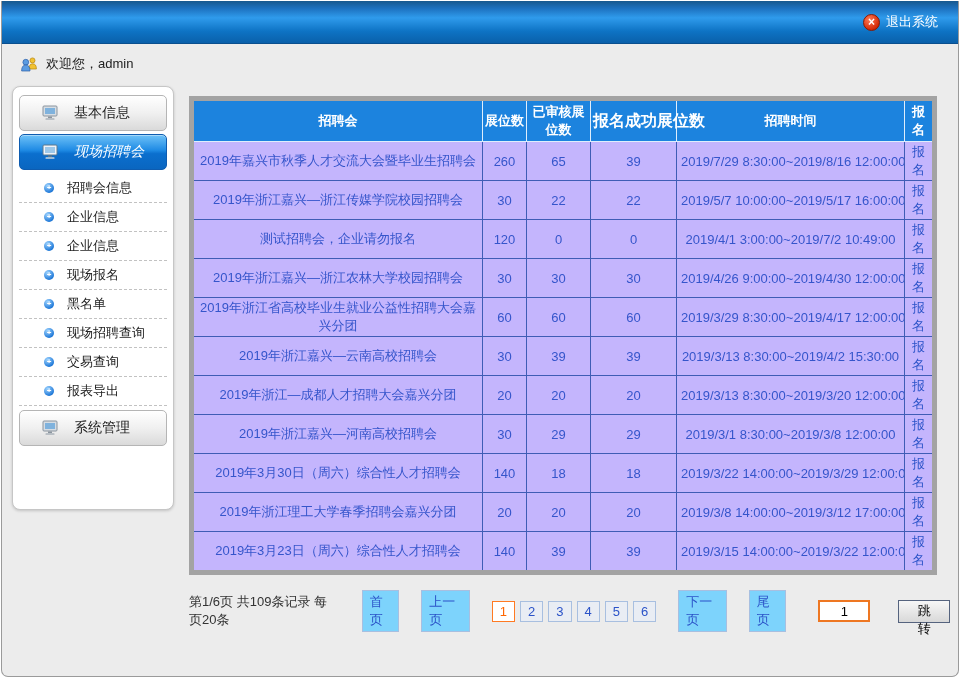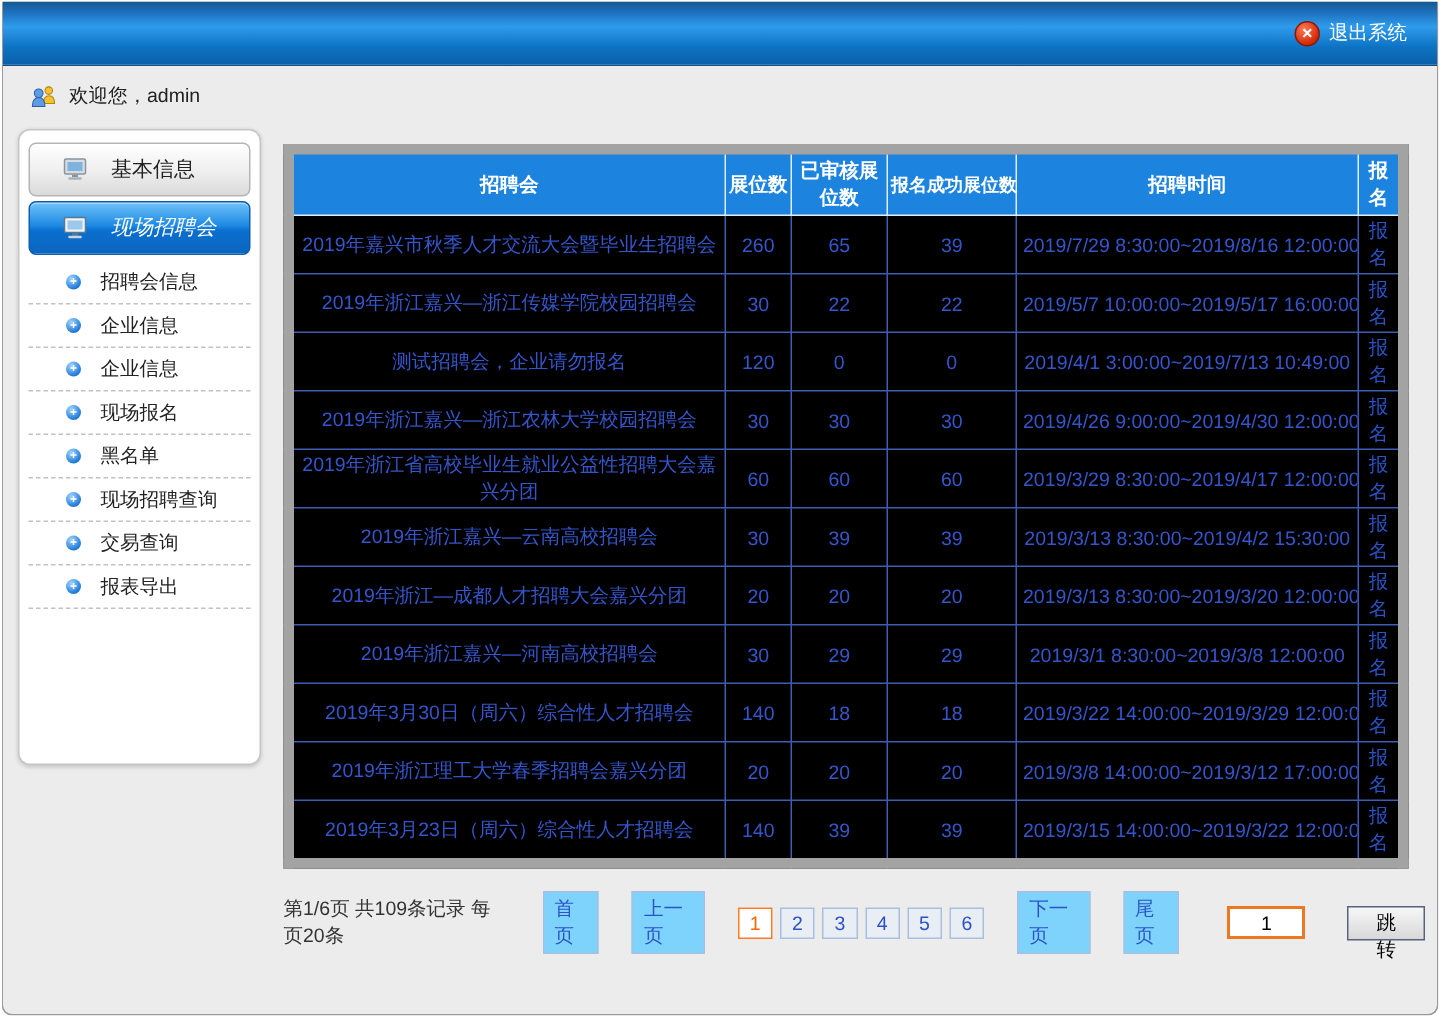--- a/index.html
+++ b/index.html
@@ -42,24 +42,24 @@
   .sub-item:last-child { border-bottom:1px dashed #c2c2c2; }
   .sub-label { font-size:13px; color:#222; }
   .ball { display:inline-flex; align-items:center; justify-content:center;
     width:10px; height:10px; border-radius:50%;
     background:radial-gradient(circle at 35% 28%,#9fd4ff,#1e78d8 72%,#1256a8);
     color:#fff; font-size:8px; font-weight:bold; line-height:1; }
 
   
   .main { position:absolute; left:187px; top:95px; width:761px; }
   table.fairs { width:743px; border-collapse:collapse; table-layout:fixed;
-    background:#000000; border:7px solid #a3a3a3;padding-left:36px; }
+    background:#c4b5fd; border:5px solid #a3a3a3;padding-left:36px; }
   table.fairs th { background:#1c83de; color:#fff; font-weight:bold; font-size:13px;
     border:1px solid #dfeefc; padding:2px 2px; height:36px; }
-  table.fairs th.th-small { font-size:12px; white-space:nowrap; }
+  table.fairs th.th-small { font-size:16px; white-space:nowrap; }
   table.fairs td { border:1px solid #3f5cb5; color:#3555cb; font-size:13px;
     text-align:center; padding:1px 4px; height:25px; }
   td.c-time { white-space:nowrap; font-size:12.5px; overflow:hidden; }
   td.c-apply { padding:1px 2px; }
   .apply-link { color:#2b53c8; cursor:pointer; font-size:13px; }
 
   
   .pagination { display:flex; align-items:center; justify-content:flex-end;
     gap:22px; margin-top:15px; width:761px; }
   .pg-summary { font-size:13px; color:#333; margin-right:2px; }
@@ -145,20 +145,29 @@
         <div class="sub-item">
     <span class="ball">+</span>
     <span class="sub-label">交易查询</span>
   </div>
         <div class="sub-item">
     <span class="ball">+</span>
     <span class="sub-label">报表导出</span>
   </div>
       </div>
 
+    <div class="side-btn">
+      <svg width="18" height="16" viewBox="0 0 18 16">
+        <rect x="1" y="1" width="14" height="10" rx="1" fill="#d7dde3" stroke="#8a949e"></rect>
+        <rect x="3" y="3" width="10" height="6" fill="#7fb2dd"></rect>
+        <rect x="6" y="11.5" width="4" height="1.6" fill="#8a949e"></rect>
+        <rect x="3.5" y="13.2" width="9" height="1.6" rx="0.6" fill="#aab2ba"></rect>
+      </svg>
+      <span>系统管理</span>
+    </div>
   </div>
 
   <div class="main">
     <table class="fairs">
       <colgroup>
         <col style="width:291px">
           <col style="width:44px">
           <col style="width:64px">
         <col style="width:86px">
           <col style="width:228px">
@@ -193,21 +202,21 @@
     <td class="c-time">2019/5/7 10:00:00~2019/5/17 16:00:00</td>
     <td class="c-apply">
       <a class="apply-link">报名</a>
     </td>
   </tr>
           <tr>
     <td>测试招聘会，企业请勿报名</td>
     <td>120</td>
     <td>0</td>
     <td>0</td>
-    <td class="c-time">2019/4/1 3:00:00~2019/7/13 10:49:00</td>
+    <td class="c-time">2019/4/1 3:00:00~2019/7/2 10:49:00</td>
     <td class="c-apply">
       <a class="apply-link">报名</a>
     </td>
   </tr>
           <tr>
     <td>2019年浙江嘉兴—浙江农林大学校园招聘会</td>
     <td>30</td>
     <td>30</td>
     <td>30</td>
     <td class="c-time">2019/4/26 9:00:00~2019/4/30 12:00:00</td>

